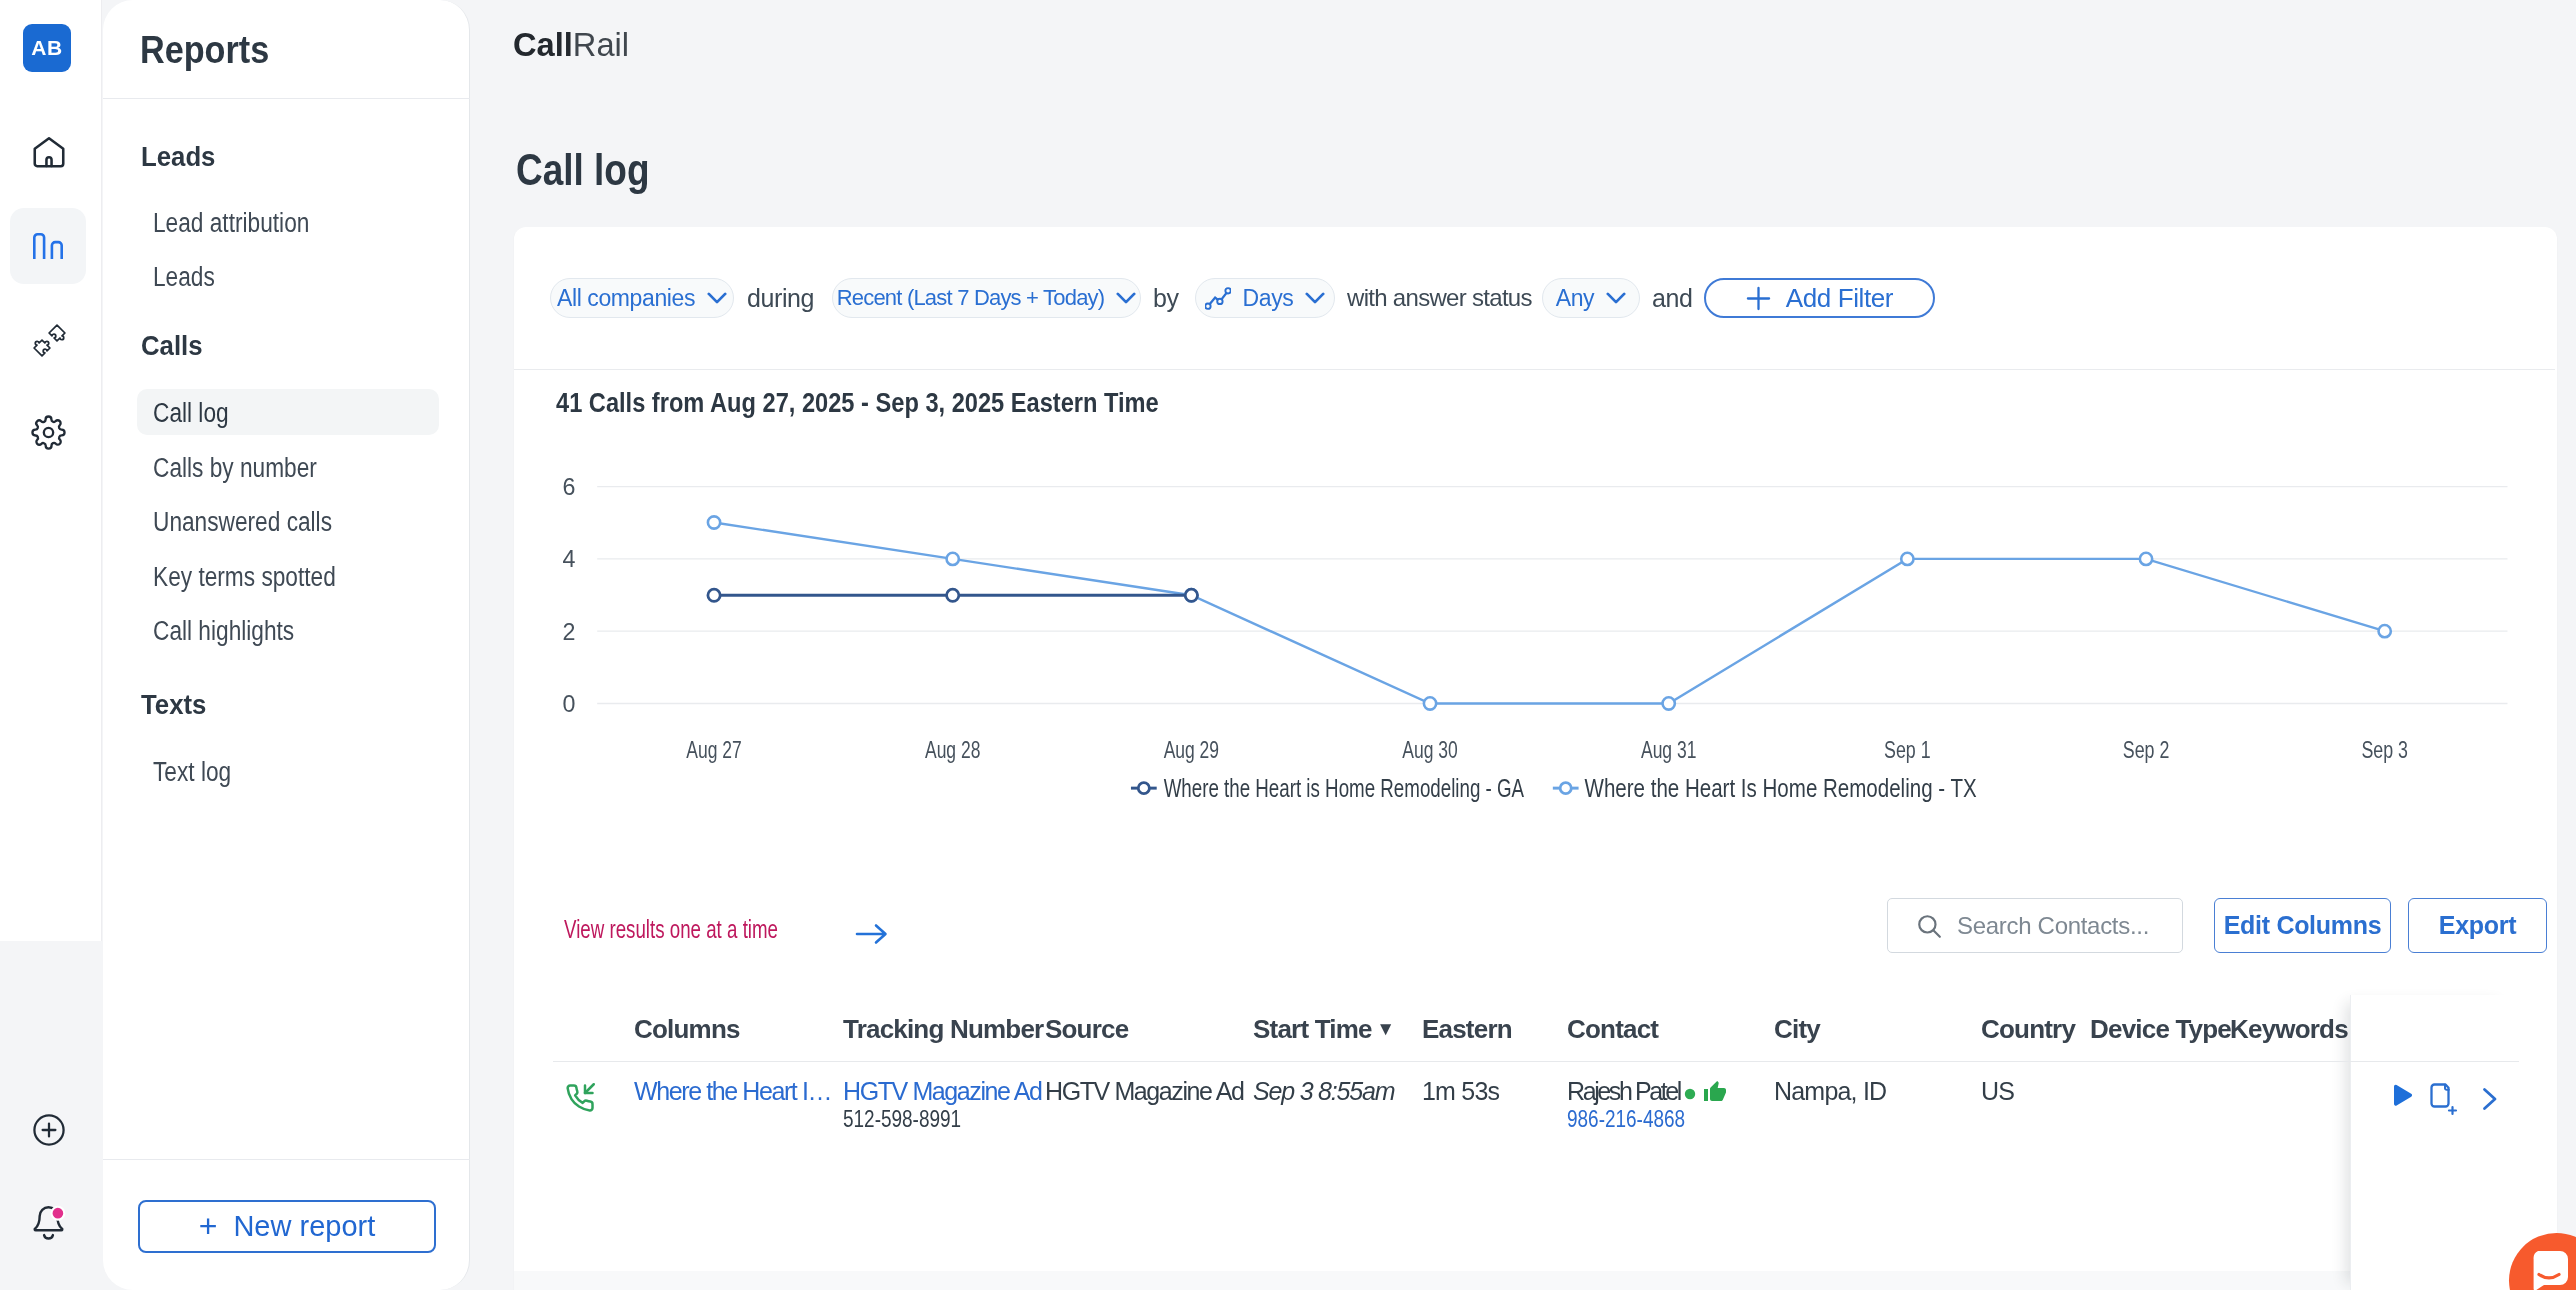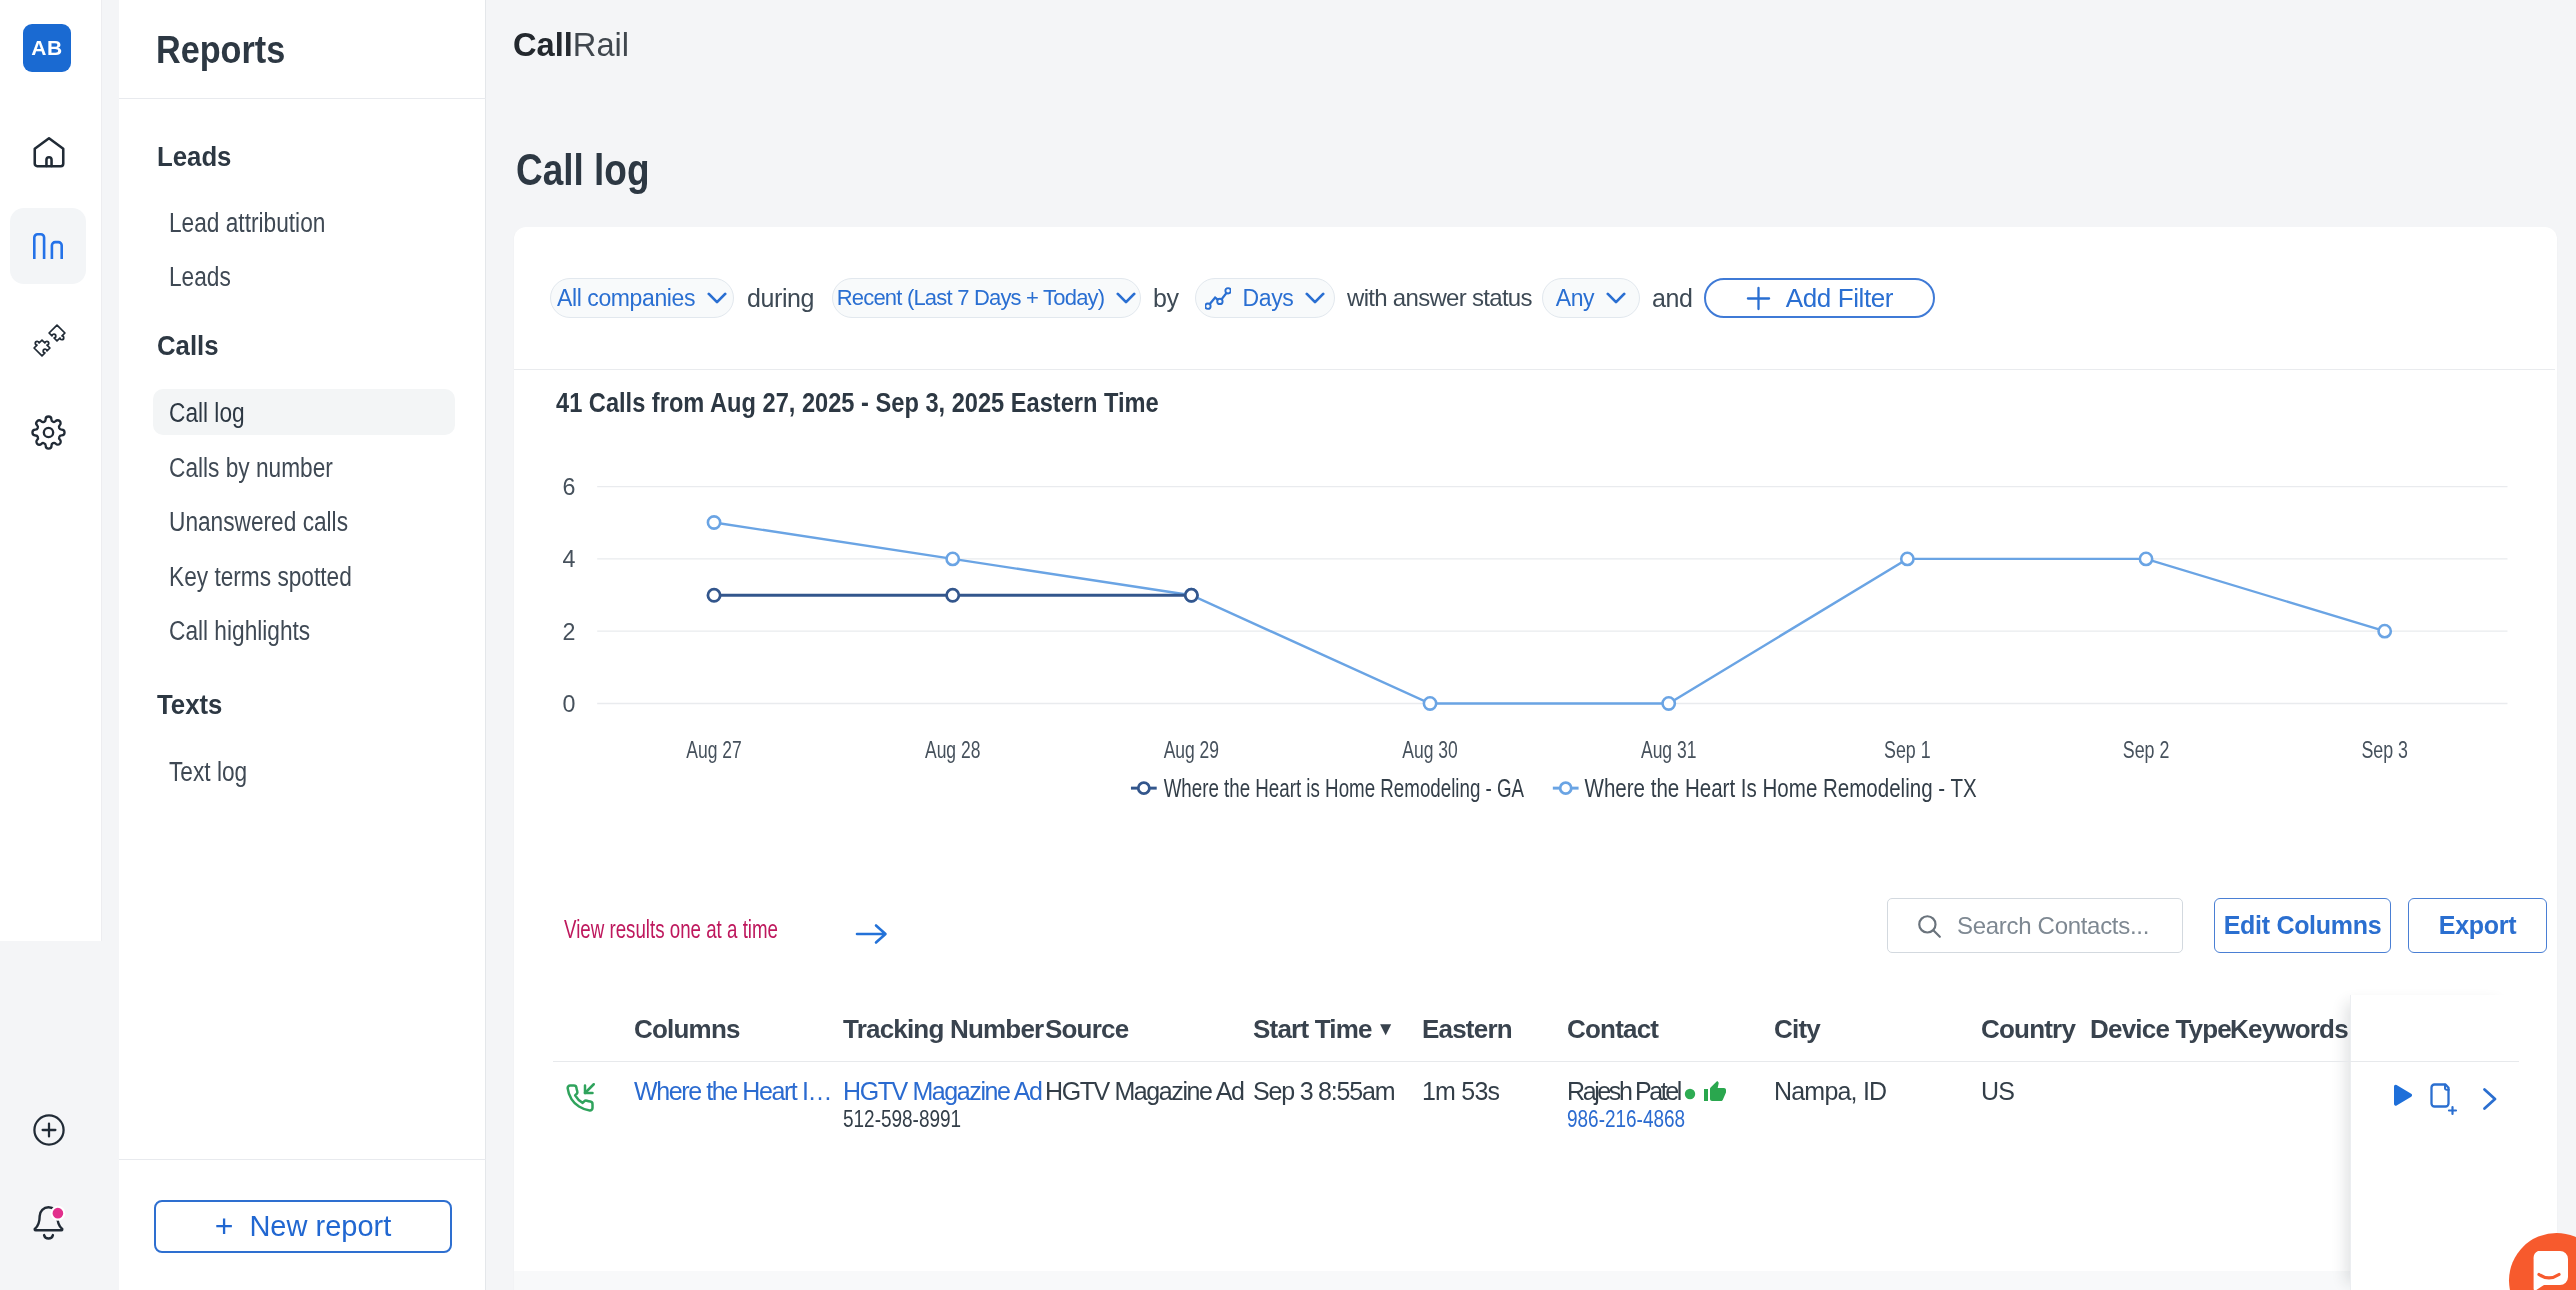--- a/index.html
+++ b/index.html
@@ -5,21 +5,21 @@
 * { margin:0; padding:0; box-sizing:border-box; }
 html,body { width:2576px; height:1290px; overflow:hidden; }
 body { font-family:"Liberation Sans", sans-serif; background:#f4f5f7; position:relative; }
 
 
 #rail { position:absolute; left:0; top:0; width:102px; height:941px; background:#fff; border-right:1px solid #ededf0; z-index:5; }
 #avatar { position:absolute; left:23px; top:24px; width:48px; height:48px; border-radius:9px; background:#1a6ad2; color:#fff; font-size:21px; font-weight:bold; display:flex; align-items:center; justify-content:center; letter-spacing:0.5px; }
 #selBg { position:absolute; left:10px; top:208px; width:76px; height:76px; border-radius:14px; background:#f3f5f7; }
 
 
-#sidebar { position:absolute; left:119px; top:0; width:367px; height:1290px; background:#fff; border-right:1px solid #e4e7ea; z-index:4; }
+#sidebar { position:absolute; left:103px; top:0; width:367px; height:1290px; background:#fff; border-right:1px solid #e4e7ea; z-index:4;border-radius:30px; }
 #sbTitle { position:absolute; left:37px; top:29px; font-size:38px; font-weight:bold; color:#2d3843; transform:scaleX(0.9); transform-origin:left top; }
 .sbDivider { position:absolute; left:0; width:367px; border-top:1px solid #e8eaee; }
 .sbHead { position:absolute; left:38px; font-size:28px; font-weight:bold; color:#2d3843; transform:scaleX(0.92); transform-origin:left top; }
 .sbItem { position:absolute; left:50px; font-size:27px; color:#3f4954; transform:scaleX(0.84); transform-origin:left top; white-space:nowrap; }
 #selItem { position:absolute; left:34px; top:389px; width:302px; height:46px; border-radius:10px; background:#f3f5f6; }
 #newReport { position:absolute; left:35px; top:1200px; width:298px; height:53px; border-radius:8px; border:2px solid #2e6fd0; color:#2167d1; font-size:29px; display:flex; align-items:center; justify-content:center; gap:16px; background:#fff; }
 
 
 #main { position:absolute; left:471px; top:0; width:1756px; height:1290px; background:#f4f5f7; }
 #logo { position:absolute; left:42px; top:25px; font-size:34px; transform:scaleX(0.96); transform-origin:left top; }
@@ -232,21 +232,21 @@
     <div class="th" style="left:1716px;">Keywords</div>
     <svg style="position:absolute; left:51px; top:856px;" width="30" height="30" viewBox="0 0 24 24" fill="none" stroke="#2fa35c" stroke-width="2" stroke-linecap="round" stroke-linejoin="round">
         <polyline points="16 2 16 8 22 8"></polyline>
         <line x1="23" y1="1" x2="16" y2="8"></line>
         <path d="M22 16.92v3a2 2 0 0 1-2.18 2 19.79 19.79 0 0 1-8.63-3.07 19.5 19.5 0 0 1-6-6 19.79 19.79 0 0 1-3.07-8.67A2 2 0 0 1 4.11 2h3a2 2 0 0 1 2 1.72 12.84 12.84 0 0 0 .7 2.81 2 2 0 0 1-.45 2.11L8.09 9.91a16 16 0 0 0 6 6l1.27-1.27a2 2 0 0 1 2.11-.45 12.84 12.84 0 0 0 2.81.7A2 2 0 0 1 22 16.92z"></path>
       </svg>
     <div class="td blue" style="left:120px; letter-spacing:-1.4px;">Where the Heart I…</div>
     <div class="td blue" style="left:329px; letter-spacing:-1.4px;">HGTV Magazine Ad</div>
     <div class="td2" style="left:329px;">512-598-8991</div>
     <div class="td" style="left:531px; letter-spacing:-1.4px;">HGTV Magazine Ad</div>
-    <div class="td" style="left:739px; letter-spacing:-1.2px;">Sep 3 8:55am</div>
+    <div class="td" style="left:739px; letter-spacing:-1.2px;font-style:italic;">Sep 3 8:55am</div>
     <div class="td" style="left:908px;">1m 53s</div>
     <div class="td" style="left:1053px; letter-spacing:-2.4px;">Rajesh Patel</div>
     <svg style="position:absolute; left:1170px; top:861px;" width="12" height="12" viewBox="0 0 12 12">
         <circle cx="6" cy="6" r="5.2" fill="#2eac53"></circle>
       </svg>
     <svg style="position:absolute; left:1189px; top:853px;" width="24" height="24" viewBox="0 0 24 24" fill="#2aa74e">
         <path d="M1 21h4V9H1v12zM23 10c0-1.1-.9-2-2-2h-6.31l.95-4.57.03-.32c0-.41-.17-.79-.44-1.06L14.17 1 7.58 7.59C7.22 7.95 7 8.45 7 9v10c0 1.1.9 2 2 2h9c.83 0 1.54-.5 1.84-1.22l3.02-7.05c.09-.23.14-.47.14-.73v-2z"></path>
       </svg>
     <div class="td2 blue" style="left:1053px;">986-216-4868</div>
     <div class="td" style="left:1260px;">Nampa, ID</div>

